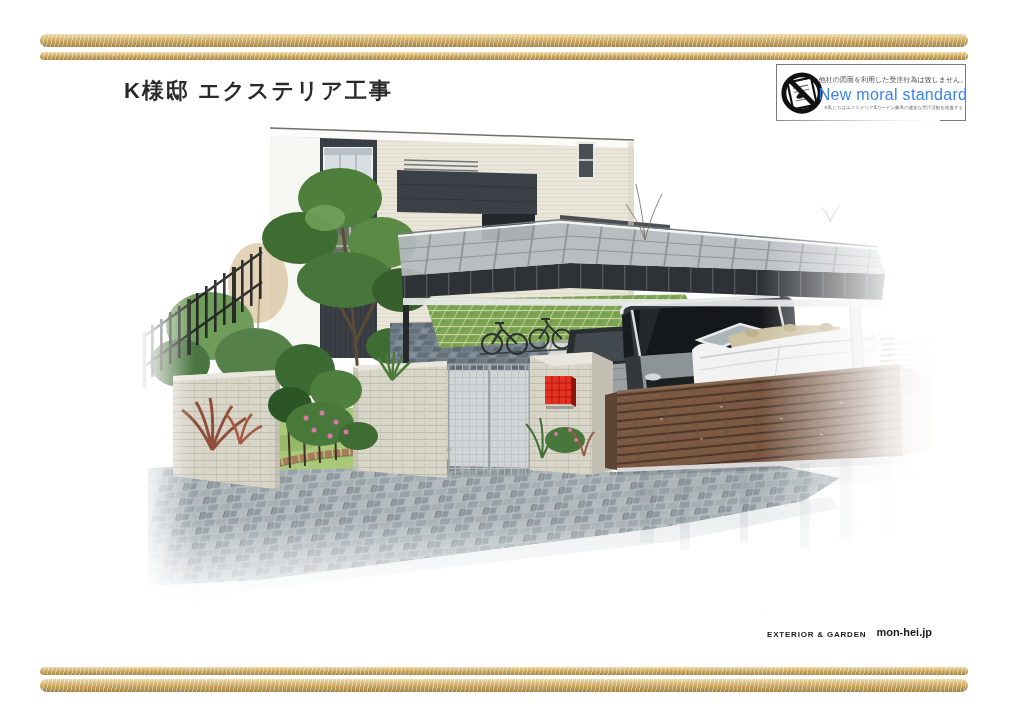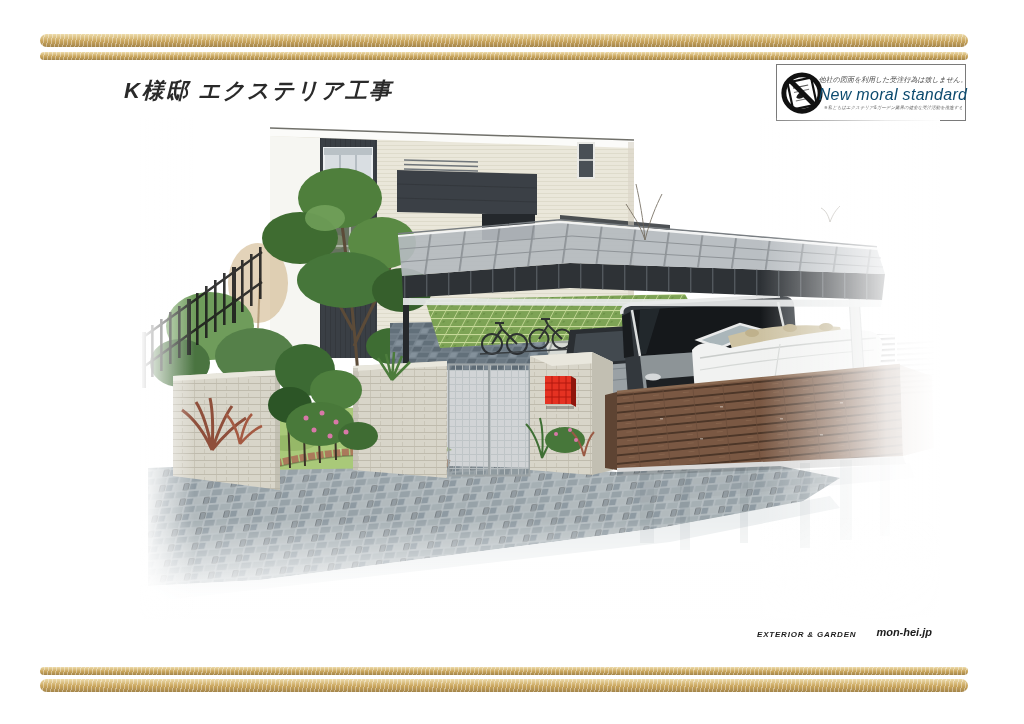--- a/index.html
+++ b/index.html
@@ -3,42 +3,42 @@
 <meta charset="utf-8">
 <style>
   :root{
     --decor-bar:#c9a55c; --title-text:#2a2a2a; --badge-border:#7a7a7a;
     --mailbox-red:#e53222; --wood-fence:#7a5843; --stone-wall:#d8d5c9;
     --lawn-green:#7da355; --paving-gray:#9aa6ab; --house-wall:#e9e6d9;
     --house-accent:#3a3f45; --roof-gray:#b5babe;
   }
   html,body{margin:0;padding:0;background:#eee;}
   .page{position:relative;width:1024px;height:724px;background:#ffffff;overflow:hidden;
-        font-family:"Liberation Sans","DejaVu Sans",sans-serif;font-style:italic;}
+        font-family:"Liberation Sans","DejaVu Sans",sans-serif;}
   .bar{position:absolute;left:40px;width:928px;border-radius:7px;
        background:
          repeating-linear-gradient(100deg, rgba(255,255,255,.38) 0 1px, rgba(0,0,0,0) 1px 4px),
          linear-gradient(to bottom,#eedcab,var(--decor-bar) 55%,#a3854a);}
   .bar-t1{top:34px;height:13px;}
   .bar-t2{top:52px;height:8px;}
   .bar-b1{top:667px;height:8px;}
   .bar-b2{top:679px;height:13px;}
   .title{position:absolute;left:124px;top:76px;margin:0;font-size:22px;font-weight:bold;
          letter-spacing:2px;color:var(--title-text);}
   .badge{position:absolute;left:776px;top:64px;width:190px;height:57px;background:#fff;
          border:1px solid var(--badge-border);display:flex;align-items:center;box-sizing:border-box;}
   .badge-icon{width:44px;height:44px;flex:0 0 44px;margin-left:3px;}
   .badge-text{flex:1;min-width:0;display:flex;flex-direction:column;align-items:center;
               justify-content:center;padding-right:3px;}
   .badge-top{font-size:7px;color:#4a4a4a;white-space:nowrap;letter-spacing:0px;}
-  .badge-main{font-size:16px;color:#0c4a6e;white-space:nowrap;letter-spacing:.3px;margin-top:1px;}
+  .badge-main{font-size:16px;color:#3b82f6;white-space:nowrap;letter-spacing:.3px;margin-top:1px;}
   .badge-bottom{font-size:4.5px;color:#666;white-space:nowrap;overflow:hidden;max-width:100%;margin-top:1px;}
   .rendering{position:absolute;left:140px;top:118px;width:800px;height:502px;}
   .footer{position:absolute;right:92px;top:626px;display:flex;align-items:flex-end;color:#1c1c1c;}
-  .footer-left{display:flex;flex-direction:column;margin-right:20px;}
+  .footer-left{display:flex;flex-direction:column;margin-right:10px;}
   .footer-tagline{font-size:8px;font-weight:bold;letter-spacing:.8px;}
   .footer-company{font-size:17px;font-weight:bold;letter-spacing:.5px;}
   .footer-site{font-size:11px;font-weight:bold;padding-bottom:1px;}
 </style>
 </head>
 <body>
 
 <div class="page">
 
   <div class="bar bar-t1"></div>

